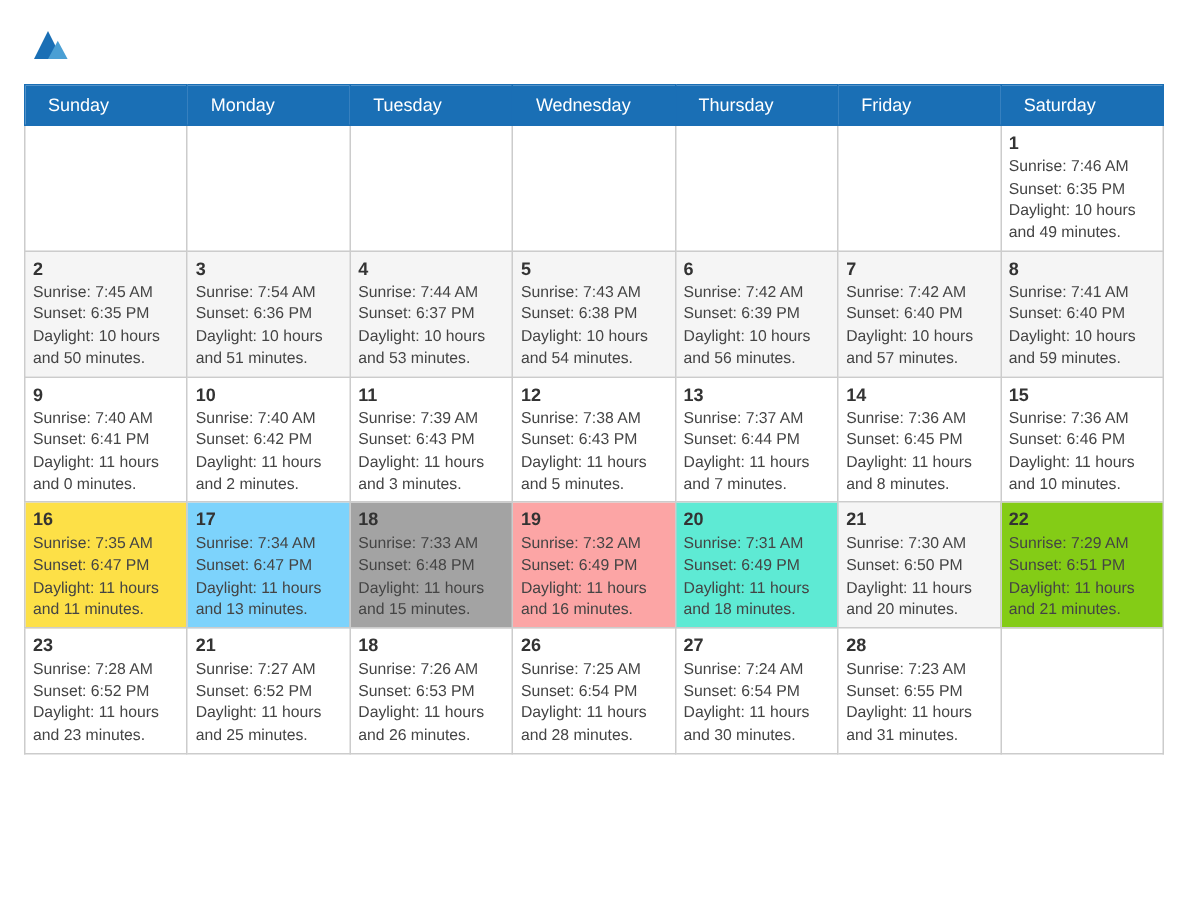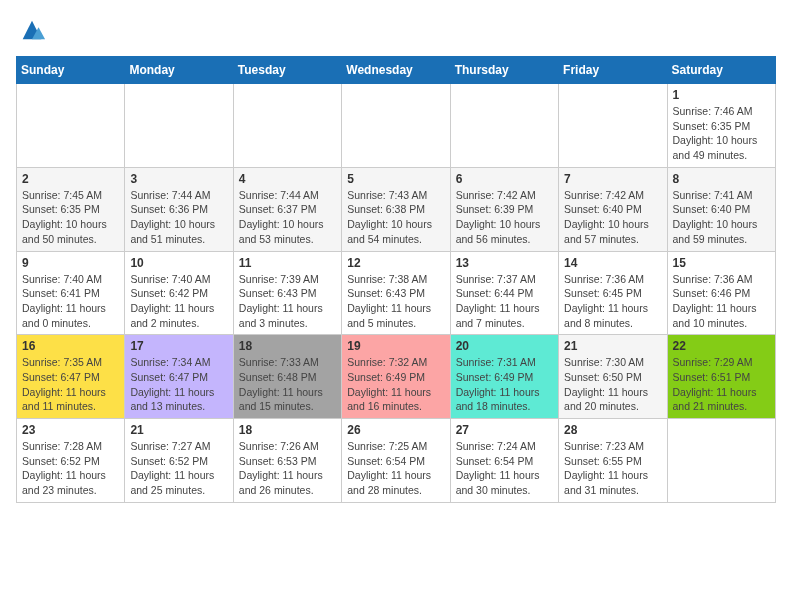--- a/index.html
+++ b/index.html
@@ -45,24 +45,24 @@
       color: #555;
     }
     .calendar {
       width: 100%;
       border-collapse: collapse;
       font-size: 11px;
     }
     .calendar th {
       background: #1a6fb5;
       color: #fff;
-      padding: 6px 4px;
+      padding: 6px 15px;
       text-align: left;
       font-size: 12px;
-      font-weight: bold;
+      font-weight: normal;
       border: 1px solid #1a6fb5;
     }
     .calendar td {
       border: 1px solid #ccc;
       vertical-align: top;
       padding: 4px 5px;
       width: 108px;
       min-height: 80px;
       background: #fff;
     }
@@ -138,21 +138,21 @@
       </tr>
       <tr>
         <td style="background: rgb(245, 245, 245);">
           <div class="day-number">2</div>
           <div class="day-info">Sunrise: 7:45 AM
 Sunset: 6:35 PM
 Daylight: 10 hours and 50 minutes.</div>
         </td>
         <td style="background: rgb(245, 245, 245);">
           <div class="day-number">3</div>
-          <div class="day-info">Sunrise: 7:44 AM
+          <div class="day-info">Sunrise: 7:54 AM
 Sunset: 6:36 PM
 Daylight: 10 hours and 51 minutes.</div>
         </td>
         <td style="background: rgb(245, 245, 245);">
           <div class="day-number">4</div>
           <div class="day-info">Sunrise: 7:44 AM
 Sunset: 6:37 PM
 Daylight: 10 hours and 53 minutes.</div>
         </td>
         <td style="background: rgb(245, 245, 245);">
@@ -224,21 +224,21 @@
 Daylight: 11 hours and 10 minutes.</div>
         </td>
       </tr>
       <tr>
         <td style="background: #fde047;">
           <div class="day-number">16</div>
           <div class="day-info">Sunrise: 7:35 AM
 Sunset: 6:47 PM
 Daylight: 11 hours and 11 minutes.</div>
         </td>
-        <td style="background: #c4b5fd;">
+        <td style="background: #7dd3fc;">
           <div class="day-number">17</div>
           <div class="day-info">Sunrise: 7:34 AM
 Sunset: 6:47 PM
 Daylight: 11 hours and 13 minutes.</div>
         </td>
         <td style="background: #a3a3a3;">
           <div class="day-number">18</div>
           <div class="day-info">Sunrise: 7:33 AM
 Sunset: 6:48 PM
 Daylight: 11 hours and 15 minutes.</div>

